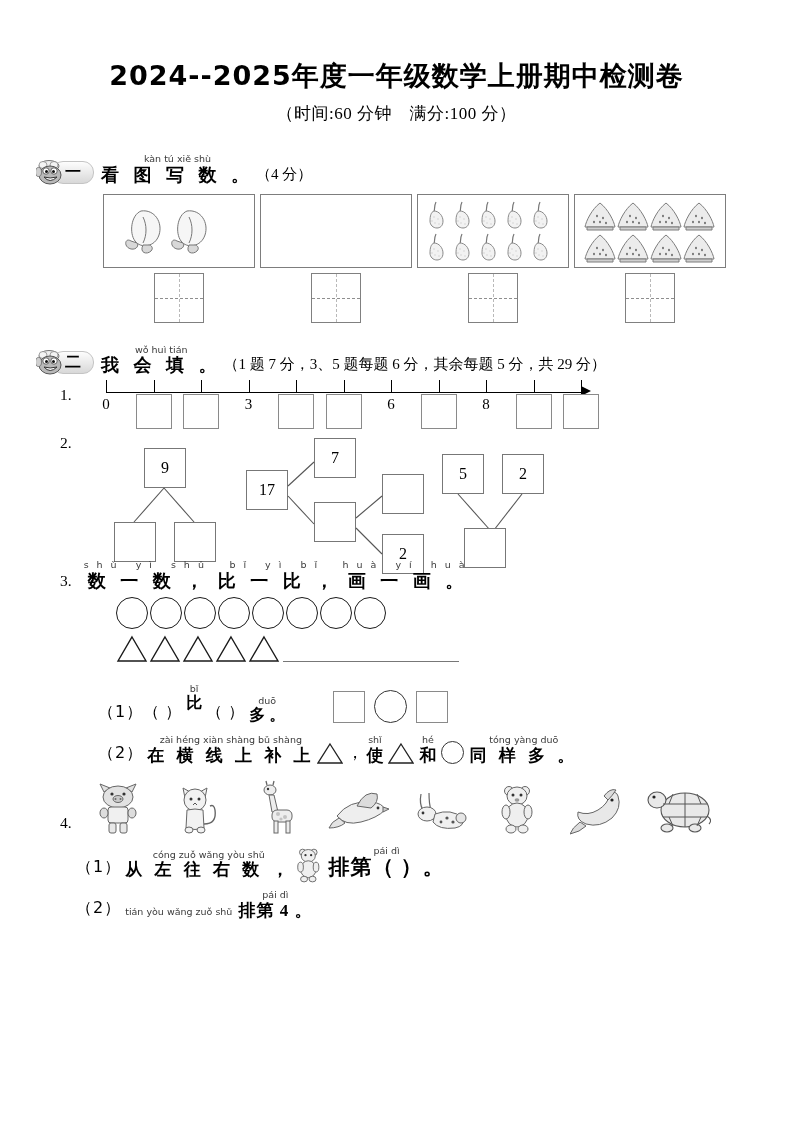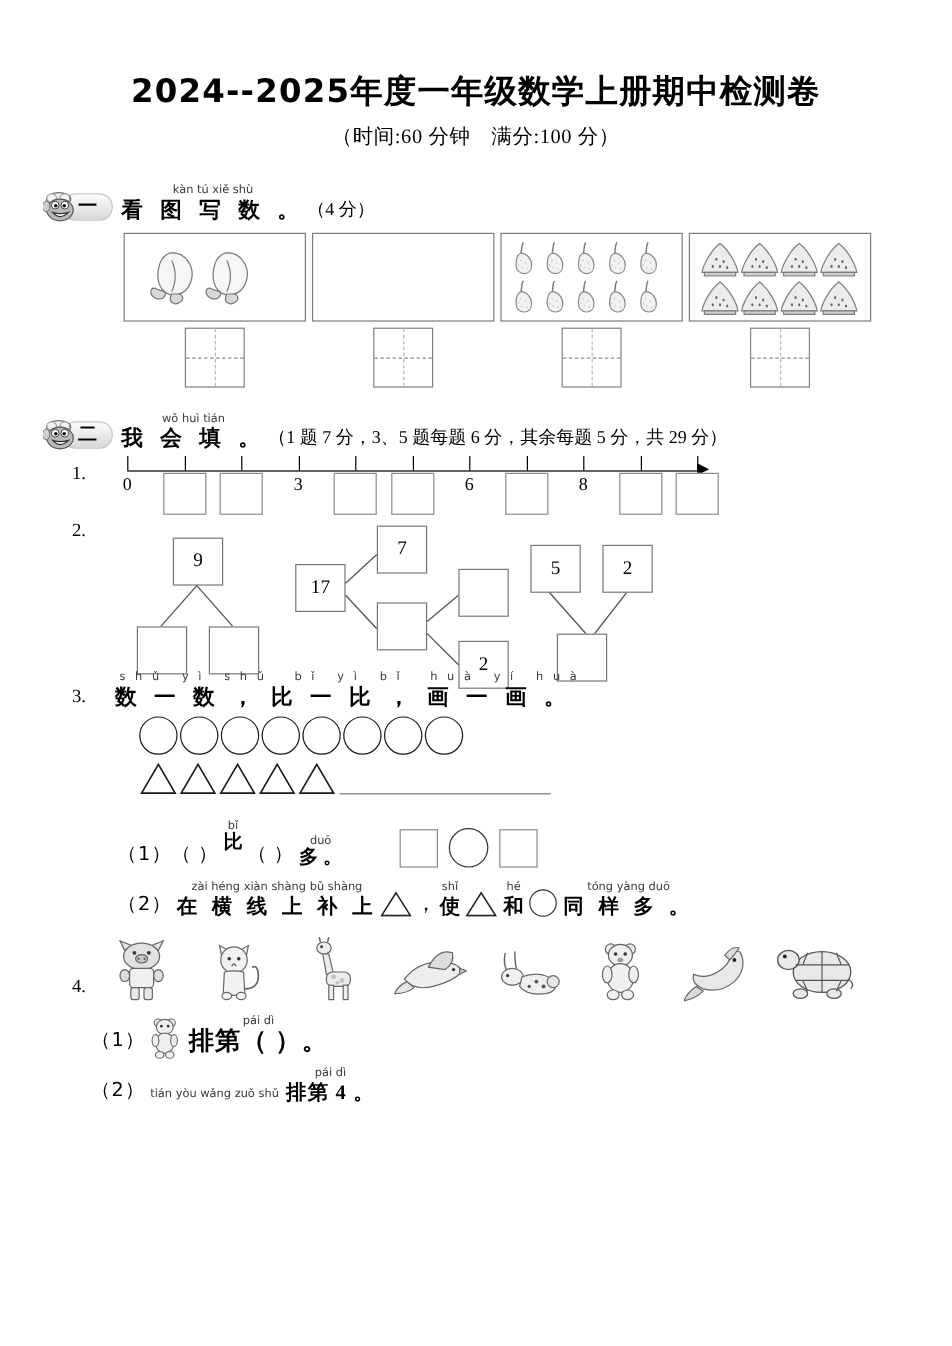--- a/index.html
+++ b/index.html
@@ -332,21 +332,21 @@
         <line x1="16" y1="2" x2="48" y2="38" stroke="#555" stroke-width="1.1"></line>
         <line x1="80" y1="2" x2="52" y2="38" stroke="#555" stroke-width="1.1"></line>
       </svg>
       <div class="dbox" style="left:404px;top:94px;"></div>
     </div>
 
     <div class="q3">
       <div class="q3-head">
         <span class="qnum" style="position:static;margin-right:12px;font-size:15.5px;">3.</span>
         <span class="py-block" style="margin-right:0;">
-          <span class="py" style="letter-spacing:8px;margin-left:16px;"><span>shǔ  yì  shǔ</span>　<span>bǐ  yì  bǐ</span>　<span>huà  yí  huà</span></span>
+          <span class="py" style="letter-spacing:8px;"><span>shǔ  yì  shǔ</span>　<span>bǐ  yì  bǐ</span>　<span>huà  yí  huà</span></span>
           <span class="cn-big">数 一 数 ，  比 一 比 ，  画 一 画 。</span>
         </span>
       </div>
 
       <div class="shape-row" id="circle-row">
           <div class="circ"></div>
           <div class="circ"></div>
           <div class="circ"></div>
           <div class="circ"></div>
           <div class="circ"></div>
@@ -556,20 +556,24 @@
               <path d="M42 9 L42 43 M20 20 L64 20 M20 33 L64 33"></path>
               <path d="M30 10 L26 20 M54 10 L58 20 M26 33 L30 42 M58 33 L54 42"></path>
             </g>
             <circle cx="11" cy="13" r="1.6" fill="#222"></circle>
           </svg>
         </span>
       </div>
 
       <div class="sub-q" style="margin-top:10px;margin-left:38px;">
         <span class="lead cn">（1）</span>
+        <span class="py-block" style="margin-left:4px;">
+          <span class="py">cóng zuǒ wǎng yòu shǔ</span>
+          <span class="cn-big" style="font-size:17px;letter-spacing:4px;">从 左 往 右 数 ，</span>
+        </span>
         <svg width="30" height="38" viewBox="0 0 40 54" style="margin:0 2px -6px 2px;">
           <g fill="#efefef" stroke="#666" stroke-width="1.3">
             <circle cx="11" cy="9" r="4.5"></circle>
               <circle cx="27" cy="9" r="4.5"></circle>
             <ellipse cx="19" cy="14" rx="10" ry="9"></ellipse>
             <ellipse cx="19" cy="33" rx="11" ry="12"></ellipse>
             <ellipse cx="8" cy="30" rx="4" ry="7"></ellipse>
               <ellipse cx="30" cy="30" rx="4" ry="7"></ellipse>
             <ellipse cx="13" cy="47" rx="5" ry="4"></ellipse>
               <ellipse cx="25" cy="47" rx="5" ry="4"></ellipse>

